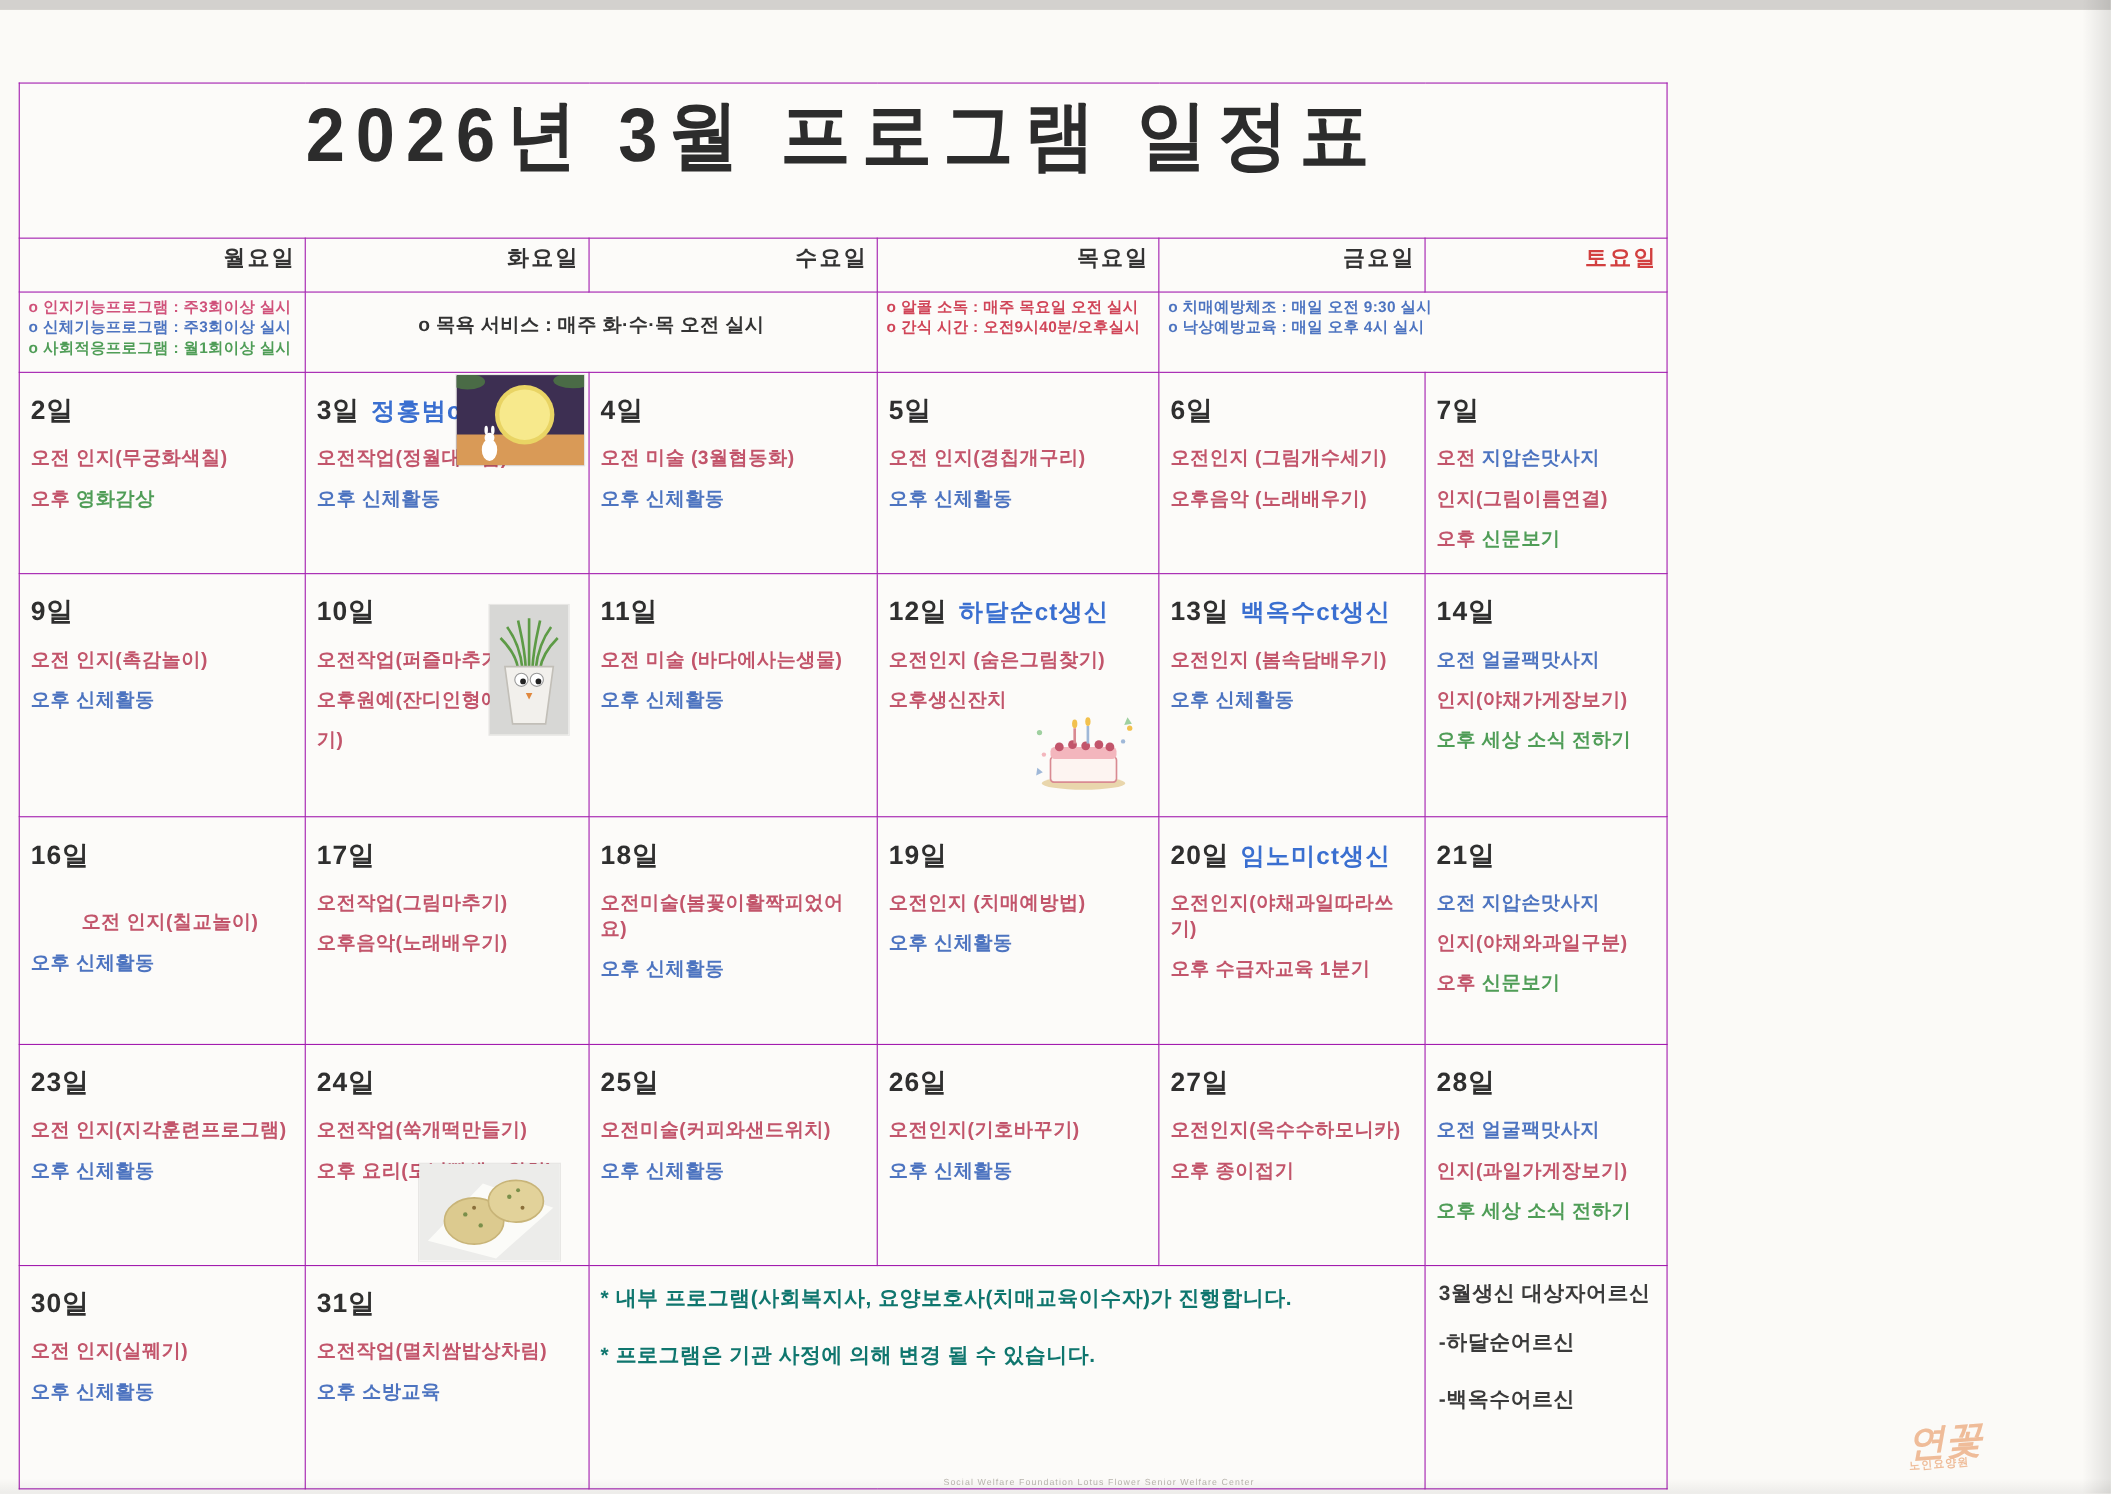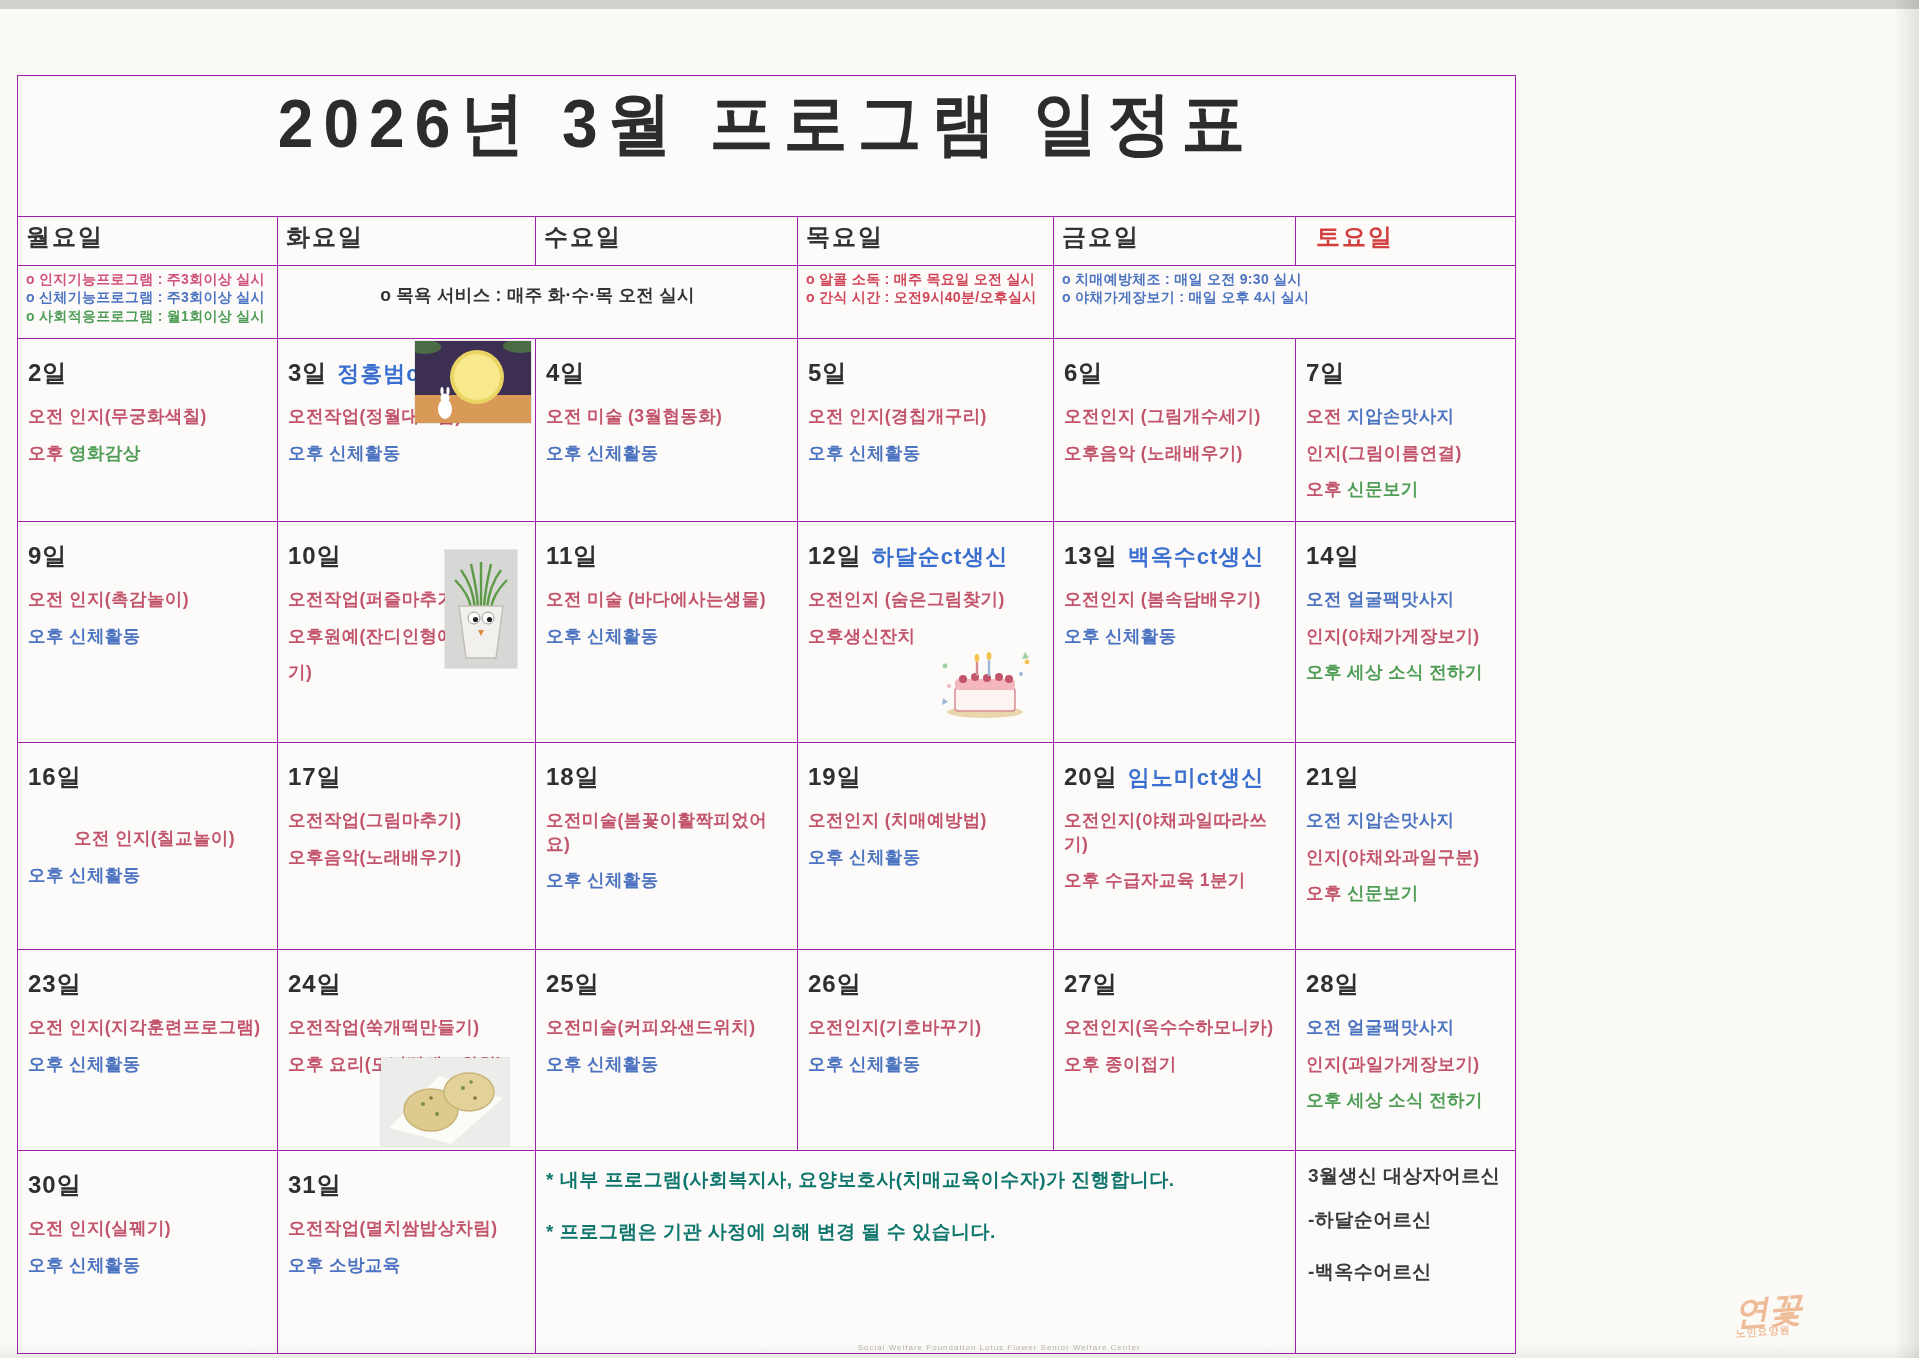--- a/index.html
+++ b/index.html
@@ -20,22 +20,22 @@
   table.cal{
     position:absolute;left:17px;top:75px;width:1498px;
     border-collapse:collapse;table-layout:fixed;background:#fcfbf9;
   }
   table.cal td,table.cal th{border:1px solid #a21caf;vertical-align:top;padding:4px 8px;}
   .title-row td{border:2px solid #2e2e2e;height:132px;vertical-align:middle;text-align:center;}
   .page-title{
     margin:0;font-size:64px;font-weight:900;color:#2c2c2c;letter-spacing:10px;
     transform:scaleY(1.08);
   }
-  .day-row th{height:40px;vertical-align:middle;text-align:left;
-    font-size:24px;font-weight:800;color:#333;letter-spacing:2px;padding:2px;}
+  .day-row th{height:40px;vertical-align:middle;text-align:right;
+    font-size:20px;font-weight:800;color:#333;letter-spacing:2px;padding:2px;}
   .day-row th.sat{color:#d23f3f;padding-left:20px;}
 
   .notes-row td{height:64px;padding:6px 10px;}
   .note{font-size:14px;font-weight:700;line-height:1.32;letter-spacing:.3px;}
   .note.center{text-align:center;margin-top:14px;font-size:17.5px;}
   .t-pink{color:#d0527a;}
   .t-red{color:#c2556b;}
   .t-red2{color:#d04558;}
   .t-blue{color:#4d74c0;}
   .t-green{color:#4f9d57;}
@@ -122,21 +122,21 @@
         </td>
         <td colspan="2">
           <div class="note t-black center">o 목욕 서비스 : 매주 화·수·목 오전 실시</div>
         </td>
         <td>
           <div class="note t-red2">o 알콜 소독 : 매주 목요일 오전 실시</div>
           <div class="note t-red2">o 간식 시간 : 오전9시40분/오후실시</div>
         </td>
         <td colspan="2">
           <div class="note t-blue">o 치매예방체조 : 매일 오전 9:30 실시</div>
-          <div class="note t-blue">o 야채가게장보기 : 매일 오후 4시 실시</div>
+          <div class="note t-blue">o 낙상예방교육 : 매일 오후 4시 실시</div>
         </td>
       </tr>
     </tbody>
     <tbody id="calendar-body">
         <tr class="week-row w0">
           <td>
             <div class="cell-head">
               <span class="date-label">2일</span>
             </div>
             <div class="cell-lines">

